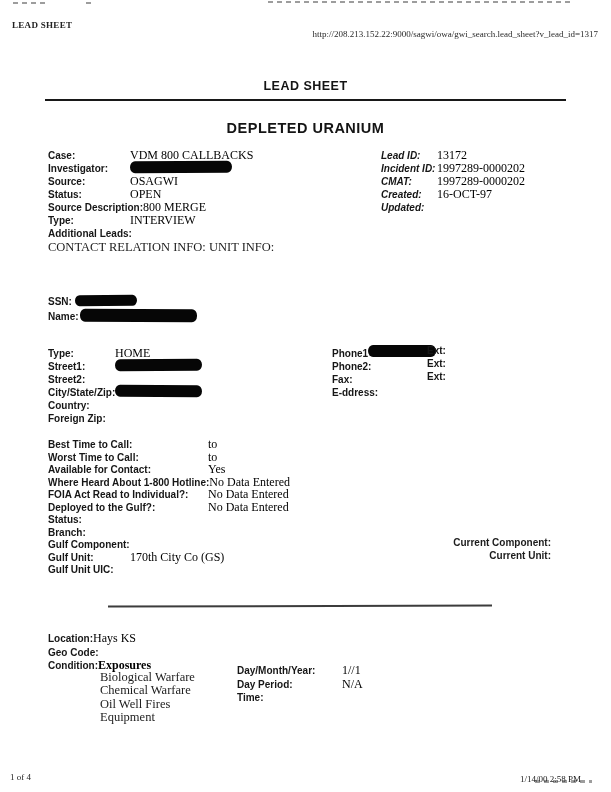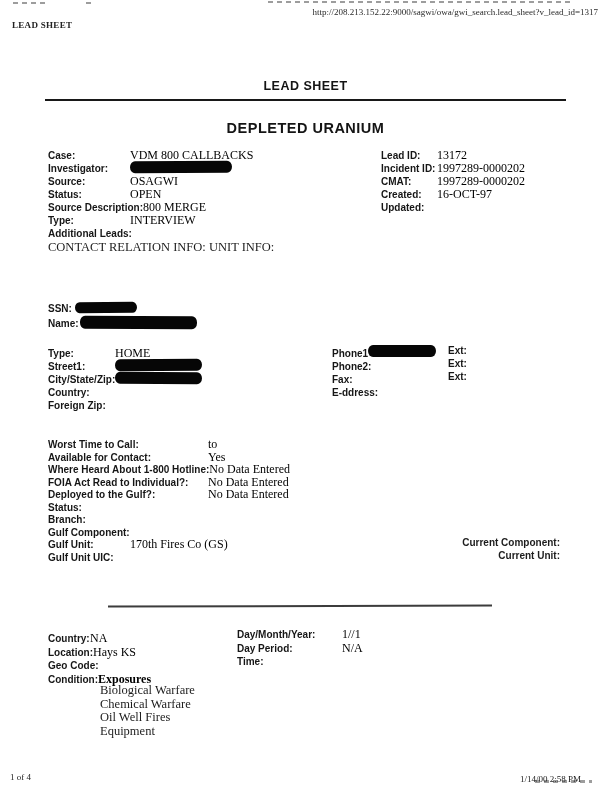--- a/index.html
+++ b/index.html
@@ -9,57 +9,57 @@
     font-family:"Liberation Serif", serif;
   }
   
   .artifact {
     position:absolute; height:2px;
     background:repeating-linear-gradient(90deg,#9d9d9d 0 5px, transparent 5px 9px);
   }
   
   .ph-title { position:absolute; top:20px; left:12px;
     font:bold 9px "Liberation Serif", serif; letter-spacing:.3px; color:#222; }
-  .ph-url { position:absolute; top:7px; right:13px;
+  .ph-url { position:absolute; top:29px; right:13px;
     font:9px "Liberation Serif", serif; color:#2a2a2a; }
   .pf-left { position:absolute; top:772px; left:10px; font:9px "Liberation Serif", serif;text-align:right; }
   .pf-right { position:absolute; top:774px; left:520px; font:9px "Liberation Serif", serif; }
   
   .t1 { position:absolute; top:79px; left:0; width:100%; text-align:center;
     font:bold 12.5px "Liberation Sans", sans-serif; letter-spacing:.5px; color:#141414; }
   .rule1 { position:absolute; top:99px; left:45px; width:521px; height:2.2px; background:#181818; }
   .t2 { position:absolute; top:120px; left:0; width:100%; text-align:center;
     font:bold 14.5px "Liberation Sans", sans-serif; letter-spacing:.5px; color:#141414; }
   .rule2 { position:absolute; top:605px; left:108px; width:384px; height:1.6px;
     background:#3c3c3c; transform:rotate(-0.18deg); }
   
   .sec { position:absolute; }
   .row  { height:13px;   line-height:13px;   white-space:nowrap; position:relative; }
   .crow { height:12.5px; line-height:12.5px; white-space:nowrap; position:relative; }
   .irow { height:13.5px; line-height:13.5px; white-space:nowrap; position:relative; }
   .lbl { font:bold 10px "Liberation Sans", sans-serif; color:#161616; display:inline-block; }
   .w27 { min-width:27px; } .w32 { min-width:32px; } .w42 { min-width:42px; }
-  .w56 { min-width:56px; } .w67 { min-width:67px; } .w82 { min-width:82px; }
+  .w56 { min-width:56px;font-style:italic; } .w67 { min-width:67px; } .w82 { min-width:82px; }
   .w105 { min-width:105px; } .w160 { min-width:160px; }
   .val { font:12px "Liberation Serif", serif; color:#000000; }
   .val.bold { font-weight:bold; }
   .bigserif { font:12.5px "Liberation Serif", serif; }
-  .current-label { position:absolute; right:51px; text-align:right;
+  .current-label { position:absolute; right:60px; text-align:right;
     font:bold 10px "Liberation Sans", sans-serif; white-space:nowrap; }
   
   .redact { display:inline-block; background:#060606; border-radius:5px/6px;
     vertical-align:middle; transform:translateY(-1px) rotate(-.3deg); }
   .bar-investigator { width:102px; height:12px; }
   .bar-ssn   { width:62px;  height:11px; }
   .bar-name  { width:117px; height:13px; transform:translateY(-1px) rotate(.25deg); }
   .bar-street{ width:87px;  height:12px; }
   .bar-city  { width:87px;  height:12px; transform:translateY(-1px) rotate(.2deg); }
   .bar-phone { position:absolute; left:36px; top:0; width:68px; height:12px;
     background:#060606; border-radius:5px/6px; }
-  .ext { position:absolute; left:116px; top:0; }
+  .ext { position:absolute; left:95px; top:0; }
   
   .exposure { margin-left:52px; font:12.5px "Liberation Serif", serif;
     height:13.5px; line-height:13.5px; }
 </style>
 </head>
 <body>
 
 <div class="page">
 
   <div class="artifact" style="top:2px;left:13px;width:36px;"></div>
@@ -112,37 +112,40 @@
       <span class="lbl w56">CMAT:</span><span class="val">1997289-0000202</span>
     </div>
     <div class="row">
       <span class="lbl w56">Created:</span><span class="val">16-OCT-97</span>
     </div>
     <div class="row">
       <span class="lbl w56">Updated:</span>
     </div>
   </div>
 
-  <div class="sec" style="top:299px;left:48px;">
+  <div class="sec" style="top:292px;left:48px;">
     <div class="row" style="height:15px;line-height:15px;">
       <span class="lbl w27">SSN:</span><span class="redact bar-ssn"></span>
     </div>
     <div class="row" style="height:15px;line-height:15px;">
       <span class="lbl w32">Name:</span><span class="redact bar-name"></span>
     </div>
   </div>
 
   <div class="sec" style="top:345px;left:48px;">
     <div class="row">
       <span class="lbl w67">Type:</span><span class="val">HOME</span>
     </div>
     <div class="row">
       <span class="lbl w67">Street1:</span><span class="redact bar-street"></span>
     </div>
     <div class="row">
+      <span class="lbl w67">Street2:</span>
+    </div>
+    <div class="row">
       <span class="lbl w67">City/State/Zip:</span><span class="redact bar-city"></span>
     </div>
     <div class="row">
       <span class="lbl w67">Country:</span>
     </div>
     <div class="row">
       <span class="lbl w67">Foreign Zip:</span>
     </div>
   </div>
 
@@ -156,20 +159,23 @@
     <div class="row">
       <span class="lbl">Fax:</span><span class="lbl ext">Ext:</span>
     </div>
     <div class="row">
       <span class="lbl">E-ddress:</span>
     </div>
   </div>
 
   <div class="sec" style="top:437px;left:48px;">
     <div class="crow">
+      <span class="lbl w160">Best Time to Call:</span><span class="val">to</span>
+    </div>
+    <div class="crow">
       <span class="lbl w160">Worst Time to Call:</span><span class="val">to</span>
     </div>
     <div class="crow">
       <span class="lbl w160">Available for Contact:</span><span class="val">Yes</span>
     </div>
     <div class="crow">
       <span class="lbl w160">Where Heard About 1-800 Hotline:</span><span class="val">No Data Entered</span>
     </div>
     <div class="crow">
       <span class="lbl w160">FOIA Act Read to Individual?:</span><span class="val">No Data Entered</span>
@@ -180,52 +186,49 @@
     <div class="crow">
       <span class="lbl">Status:</span>
     </div>
     <div class="crow">
       <span class="lbl">Branch:</span>
     </div>
     <div class="crow">
       <span class="lbl">Gulf Component:</span>
     </div>
     <div class="crow">
-      <span class="lbl w82">Gulf Unit:</span><span class="val">170th Fires Co (GS)</span>
+      <span class="lbl w82">Gulf Unit:</span><span class="val">170th City Co (GS)</span>
     </div>
     <div class="crow">
       <span class="lbl">Gulf Unit UIC:</span>
     </div>
   </div>
 
   <div class="current-label" style="top:537px;">Current Component:</div>
   <div class="current-label" style="top:549.5px;">Current Unit:</div>
 
   <div class="rule2"></div>
 
   <div class="sec" style="top:630px;left:48px;">
-    <div class="irow">
-      <span class="lbl w42">Country:</span><span class="val">NA</span>
-    </div>
     <div class="irow">
       <span class="lbl w42">Location:</span><span class="val">Hays KS</span>
     </div>
     <div class="irow">
       <span class="lbl w42">Geo Code:</span>
     </div>
     <div class="irow">
       <span class="lbl w42">Condition:</span><span class="val bold">Exposures</span>
     </div>
     <div class="exposure">Biological Warfare</div>
     <div class="exposure">Chemical Warfare</div>
     <div class="exposure">Oil Well Fires</div>
     <div class="exposure">Equipment</div>
   </div>
 
-  <div class="sec" style="top:626px;left:237px;">
+  <div class="sec" style="top:662px;left:237px;">
     <div class="irow">
       <span class="lbl w105">Day/Month/Year:</span><span class="val">1//1</span>
     </div>
     <div class="irow">
       <span class="lbl w105">Day Period:</span><span class="val">N/A</span>
     </div>
     <div class="irow">
       <span class="lbl w105">Time:</span>
     </div>
   </div>

